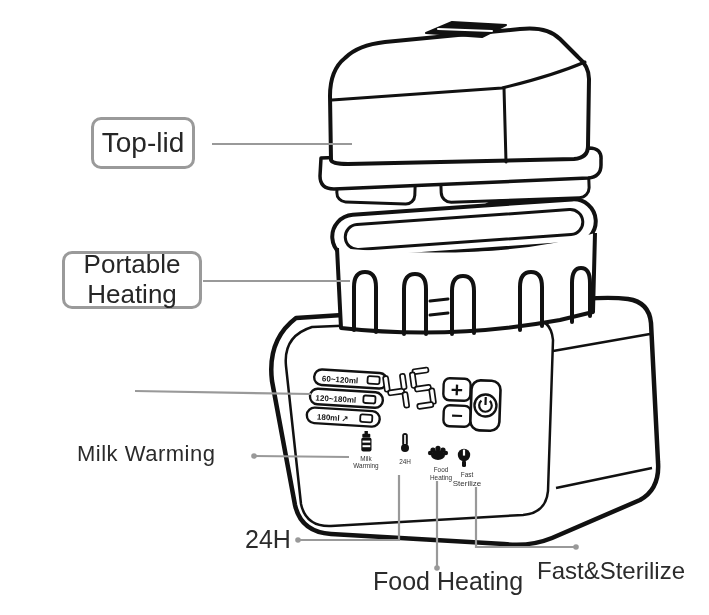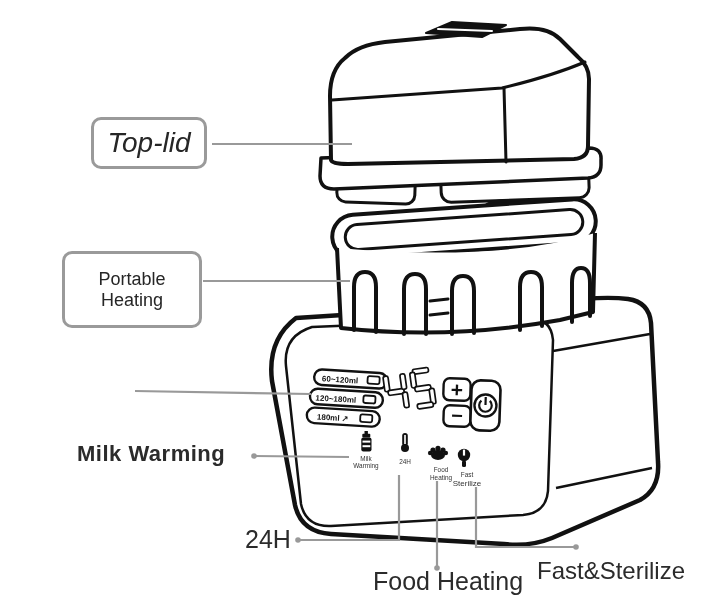--- a/index.html
+++ b/index.html
@@ -7,24 +7,24 @@
     position:relative;width:709px;height:615px;background:#fff;overflow:hidden;
     font-family:"Liberation Sans",sans-serif;color:#2b2b2b;
   }
   svg{position:absolute;left:0;top:0;}
   .callout-box{
     position:absolute;display:flex;flex-direction:column;align-items:center;justify-content:center;
     border:3.5px solid #9a9a9a;border-radius:10px;background:#fff;color:#262626;
     text-align:center;line-height:1.15;box-sizing:border-box;
   }
   .plain-label{position:absolute;color:#2b2b2b;white-space:nowrap;}
-  #co-top-lid{left:91px;top:117px;width:116px;height:52px;font-size:28px;font-style:italic;}
-  #co-portable{left:62px;top:251px;width:140px;height:77px;font-size:18px;}
+  #co-top-lid{left:91px;top:117px;width:104px;height:52px;font-size:28px;}
+  #co-portable{left:62px;top:251px;width:140px;height:58px;font-size:26px;}
   #co-operation{left:13px;top:366px;width:120px;height:47px;font-size:19px;}
-  #lb-milk{left:77px;top:441px;font-size:22px;letter-spacing:.5px;font-weight:bold;}
+  #lb-milk{left:77px;top:441px;font-size:22px;letter-spacing:.5px;}
   #lb-24h{left:245px;top:525px;font-size:25px;}
   #lb-food{left:373px;top:567px;font-size:25px;}
   #lb-fast{left:537px;top:557px;font-size:24px;}
   text{font-family:"Liberation Sans",sans-serif;}
 </style>
 </head>
 <body>
 
 <div class="canvas">
 

